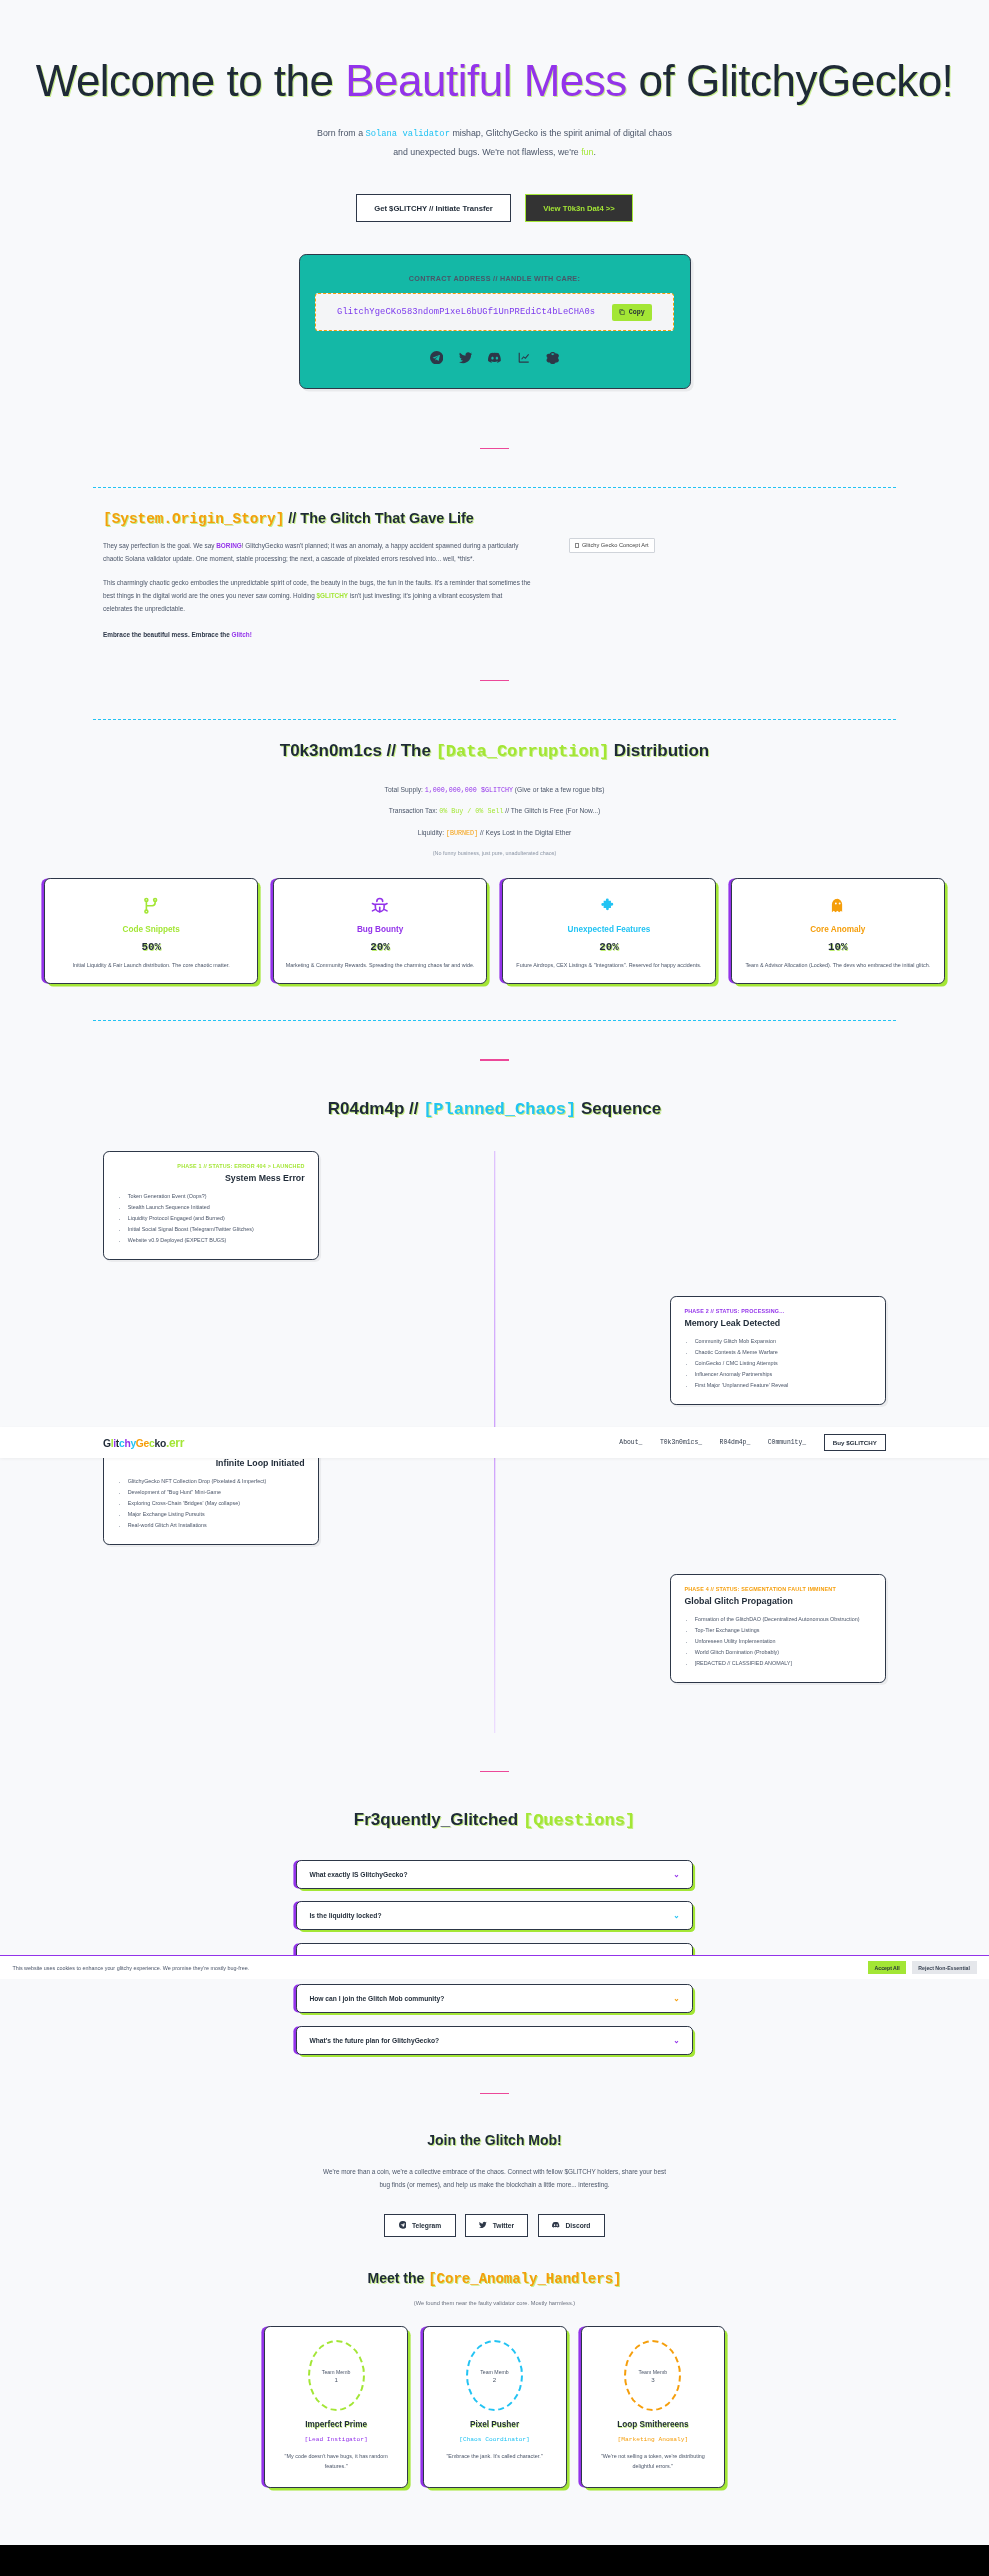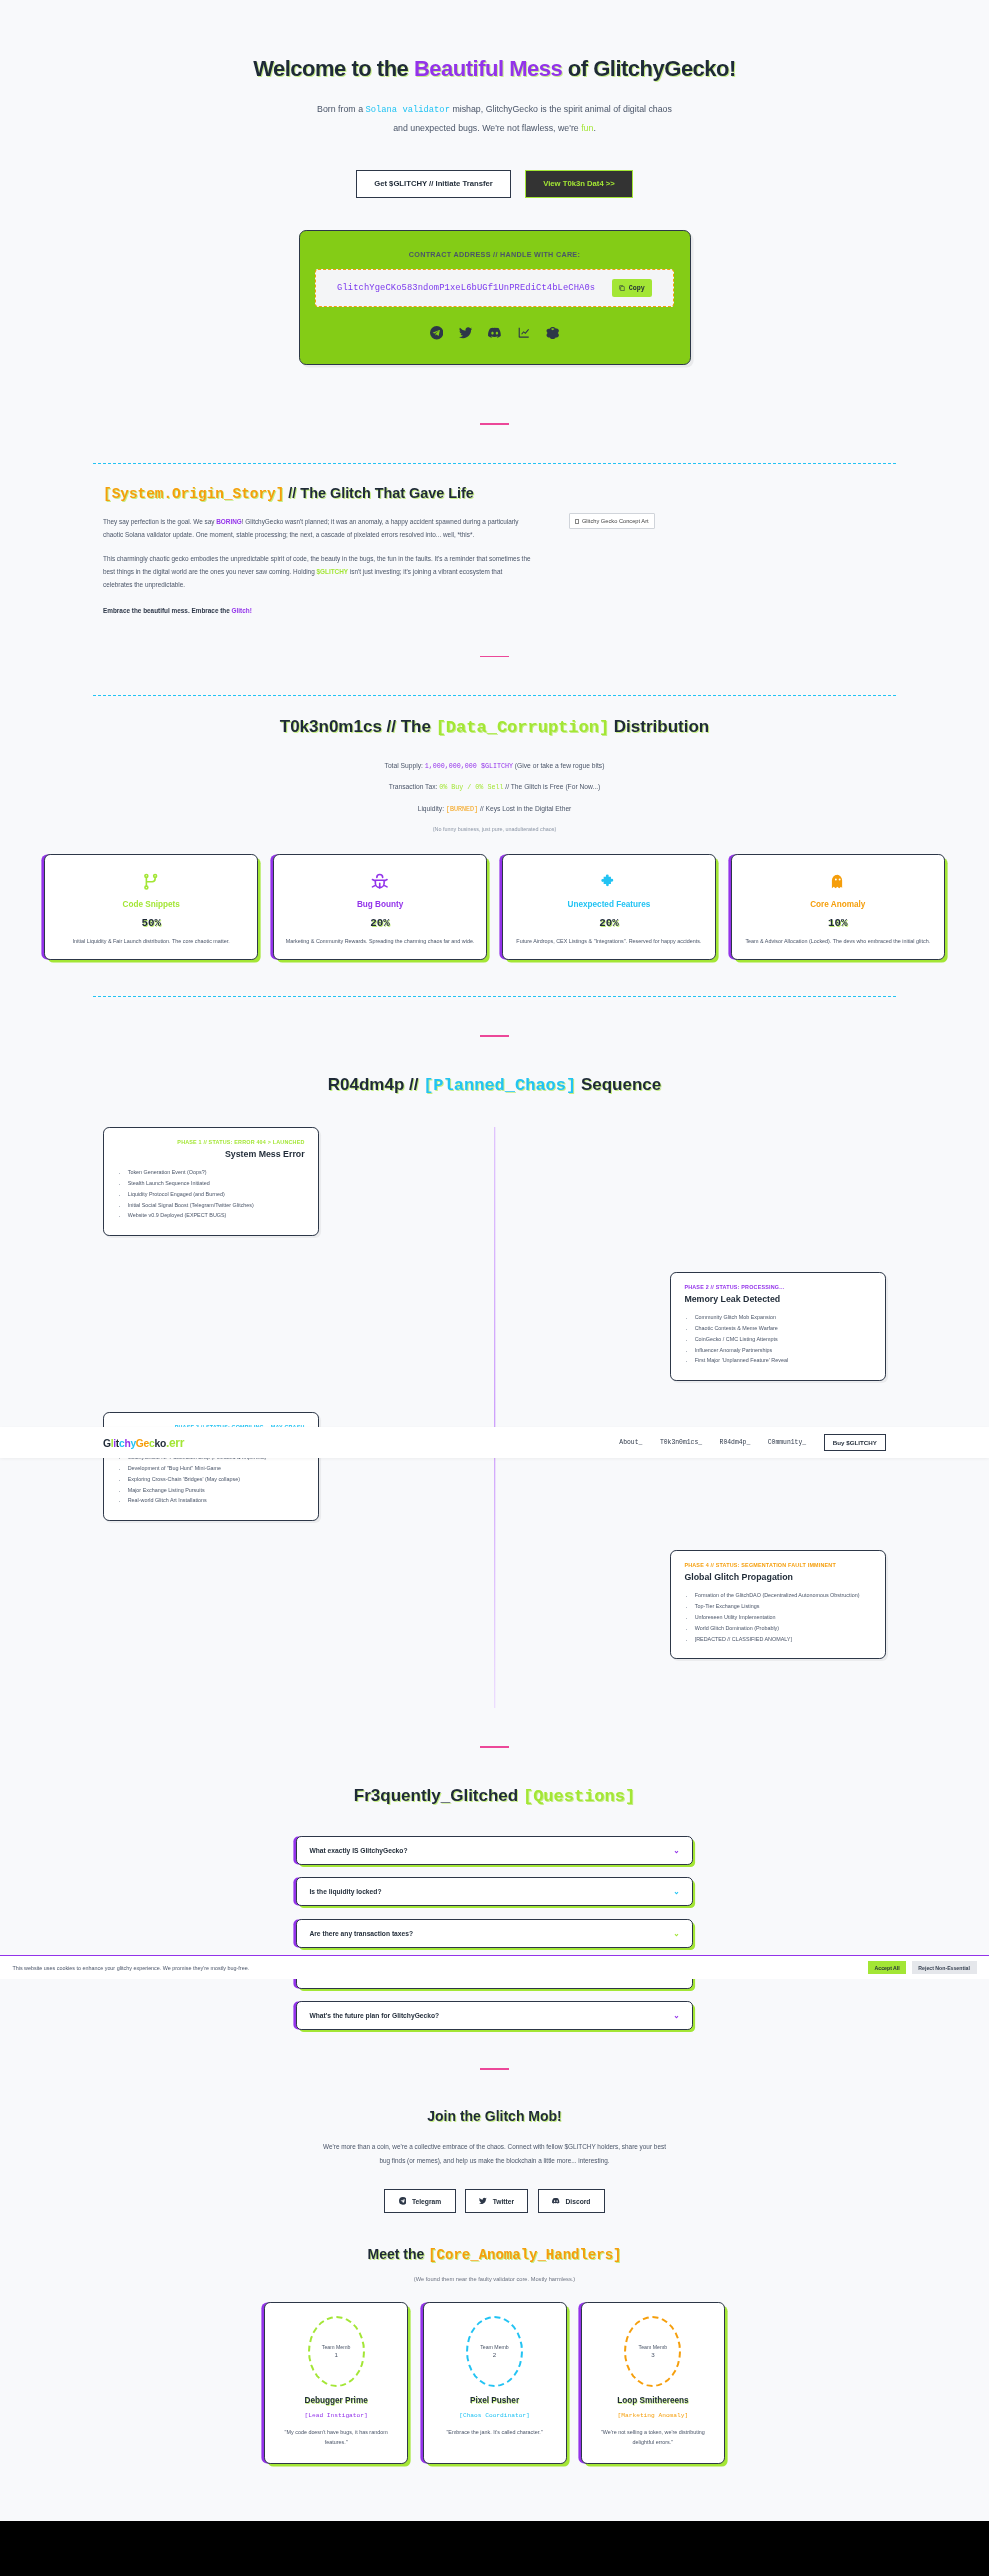--- a/index.html
+++ b/index.html
@@ -9,42 +9,42 @@
     background:#f8f9fb;
     font-family:"Liberation Sans", sans-serif;
     color:#2d3748;
     -webkit-font-smoothing:antialiased;
   }
   .wrap { width:989px; margin:0 auto; position:relative; }
 
   
   .hero { padding:57px 0 20.6px; text-align:center; }
   .hero h1 {
-    font-size:22px; line-height:1.1; font-weight:700; letter-spacing:-0.5px;
+    font-size:44px; line-height:1.1; font-weight:400; letter-spacing:-0.5px;
     color:#1f2a37; text-shadow:1px 1px 0 rgba(163,230,53,.55);text-align:center;
   }
   .hero h1 .accent { color:#9333ea; }
   .hero p.sub {
     margin:18.5px auto 0; max-width:355px; font-size:8.8px; line-height:2.1; color:#4a5568;
   }
   .hero p.sub .cy { color:#22c3f3; font-family:"Liberation Mono", monospace; }
   .hero p.sub .gr { color:#a3e635; }
   .btnrow { margin-top:32px; display:flex; justify-content:center; gap:13.4px; }
   .btn-ghost {
     background:#fff; border:1.5px solid #2d3748; color:#1f2a37;
     font-weight:700; font-size:7.7px; padding:8.8px 17.5px; cursor:pointer;
   }
   .btn-dark {
     background:#333; border:1.5px solid #a3e635; color:#a3e635;
     font-weight:700; font-size:7.7px; padding:8.8px 17.5px; cursor:pointer;text-align:center;
   }
 
   
   .ca-card {
-    width:392px; margin:32px auto 0; background:#84cc16;
+    width:392px; margin:32px auto 0; background:#14b8a6;
     border:1.5px solid #2d3748; border-radius:7.2px; padding:18.5px 15.5px 24px;
     box-shadow:2.6px 2.6px 0 rgba(0,0,0,.06);
   }
   .ca-label { text-align:center; font-size:7.2px; font-weight:700; letter-spacing:0.3px; color:#4a5568; }
   .ca-box {
     margin:10.3px auto 0; border:1px dashed #f59e0b; border-radius:3.1px;
     background:#f4f5f7; padding:9.3px 11.3px; display:flex; align-items:center;
     justify-content:center; gap:16.5px;
   }
   .ca-addr { font-family:"Liberation Mono", monospace; font-size:8.8px; color:#7c3aed; letter-spacing:0.1px; }
@@ -457,21 +457,21 @@
   <section class="team">
     <h2><span>Meet the </span><span class="code">[Core_Anomaly_Handlers]</span></h2>
     <div class="sub">(We found them near the faulty validator core. Mostly harmless.)</div>
     <div class="team-grid">
 
       <div class="team-card">
         <div class="avatar" style="border-color:#a3e635">
           <span>Team Memb</span>
           <span class="n">1</span>
         </div>
-        <div class="nm">Debugger Prime</div>
+        <div class="nm">Imperfect Prime</div>
         <div class="role" style="color:#9333ea">[Lead Instigator]</div>
         <div class="quote">"My code doesn't have bugs, it has random features."</div>
       </div>
 
       <div class="team-card">
         <div class="avatar" style="border-color:#22c3f3">
           <span>Team Memb</span>
           <span class="n">2</span>
         </div>
         <div class="nm">Pixel Pusher</div>

